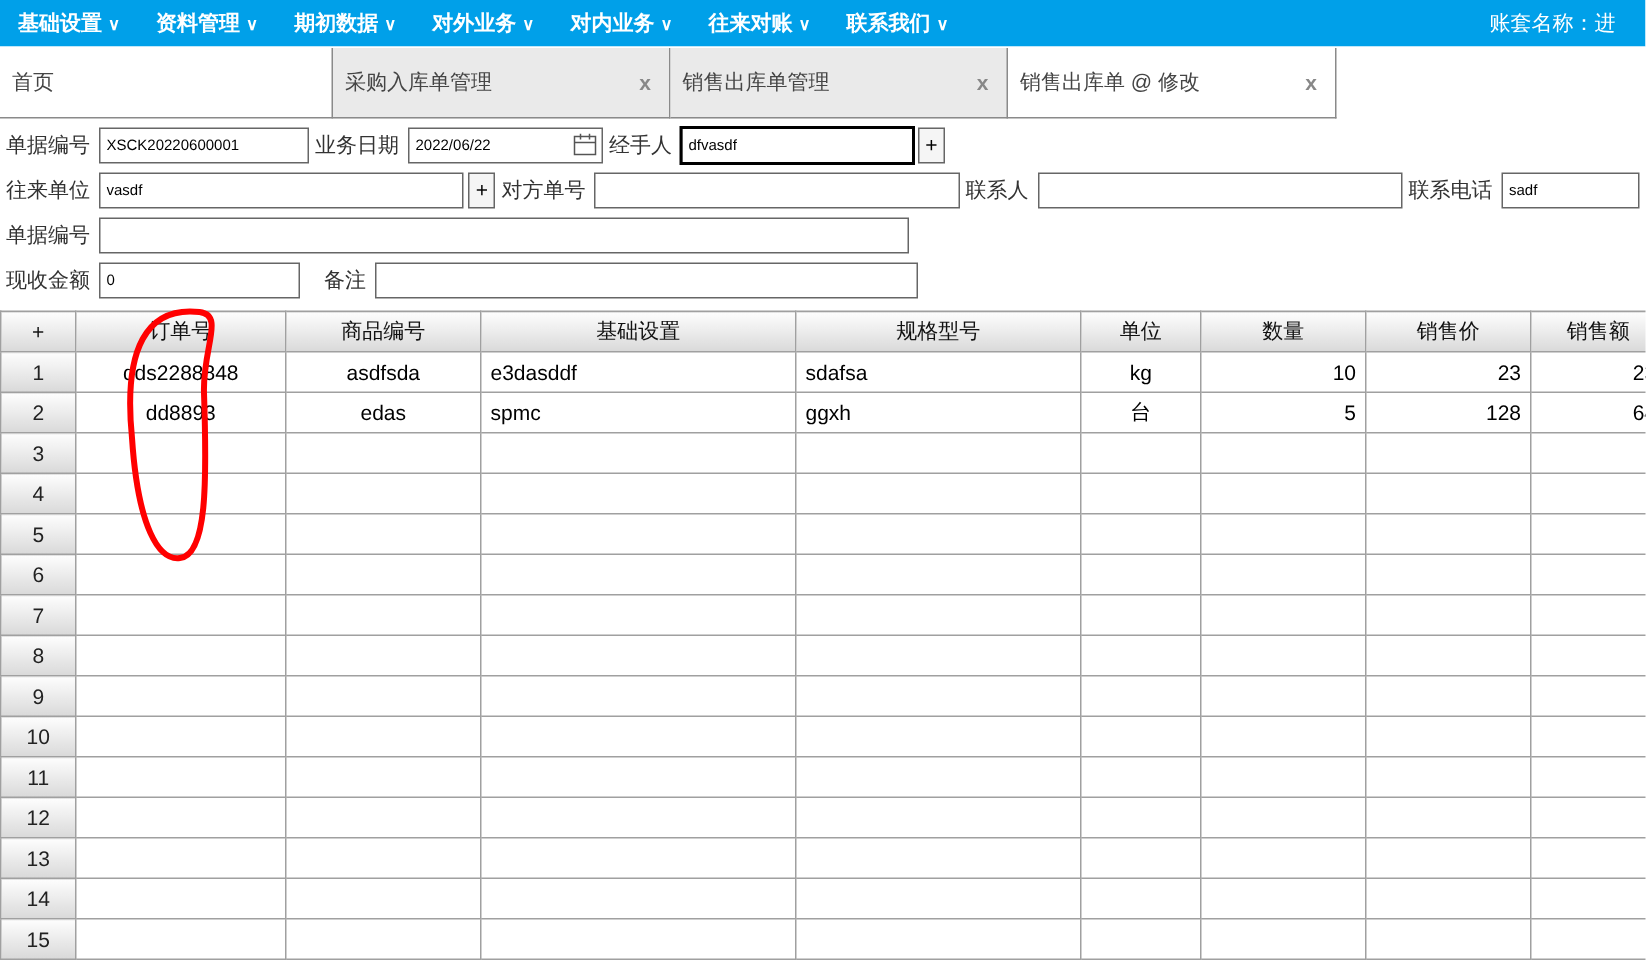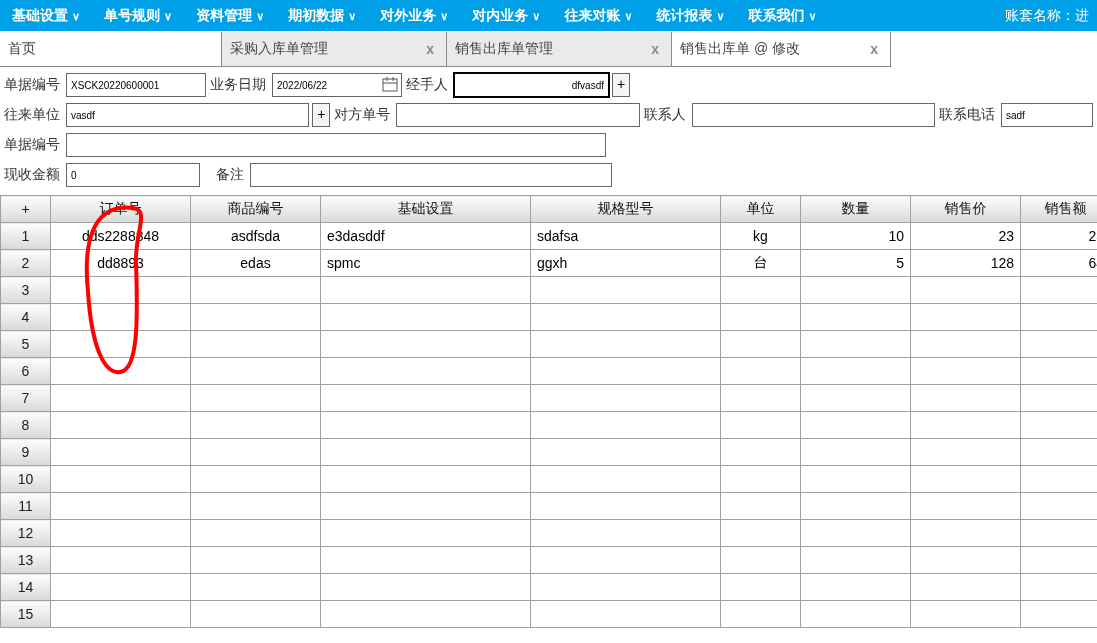--- a/index.html
+++ b/index.html
@@ -1,22 +1,22 @@
 <!DOCTYPE html>
 <html><head>
 <meta charset="utf-8">
 <style>
   html,body{margin:0;padding:0;font-family:"Microsoft YaHei",Arial,sans-serif;font-size:14px;color:#000;background:#fff;}
   *{box-sizing:border-box;}
   .menubar{background:#00a0e9;height:31px;display:flex;align-items:center;color:#fff;font-weight:bold;white-space:nowrap;overflow:hidden;}
   .menubar .mitem{padding:0 12px;line-height:18px;cursor:pointer;}
   .menubar .mitem .chev{font-size:11px;margin-left:4px;}
   .menubar .spacer{flex:1;}
-  .menubar .acct{padding-right:8px;font-weight:normal;}
-  .tabs{height:36px;display:flex;border-top:1px solid #fff;}
+  .menubar .acct{padding-right:20px;font-weight:normal;}
+  .tabs{height:48px;display:flex;border-top:1px solid #fff;}
   .tab{border:1px solid #8a8a8a;border-top:none;border-left:none;display:flex;align-items:center;padding:0 8px;background:#eaeaea;position:relative;}
   .tab.first{border-left:none;width:222px;background:#fff;}
   .tab{width:225px;}
   .tab .tlabel{flex:1;color:#454545;}
   .tab .tclose{color:#888;font-weight:bold;padding:0 4px;cursor:pointer;}
   .tab.active{background:#fff;}
   .formrow{display:flex;align-items:center;padding:6px 4px 0 4px;gap:4px;flex-wrap:nowrap;}
   .formrow .lbl{color:#333;white-space:nowrap;padding-right:2px;}
   .tin{border:1px solid #666;height:24px;padding:1px 4px;font-size:10px;font-family:inherit;background:#fff;}
   .tin.focus{outline:2px solid #000;outline-offset:-1px;}
@@ -31,27 +31,25 @@
   .grid .al-r{text-align:right;}
   .grid .cornerbtn{text-align:center;cursor:pointer;}
   
   .annot{position:absolute;pointer-events:none;}
 </style>
 </head>
 <body>
 
 <div class="menubar">
   <div class="mitem"><span>基础设置</span><span class="chev">∨</span></div>
-  <div class="mitem"><span>单号规则</span><span class="chev">∨</span></div>
   <div class="mitem"><span>资料管理</span><span class="chev">∨</span></div>
   <div class="mitem"><span>期初数据</span><span class="chev">∨</span></div>
   <div class="mitem"><span>对外业务</span><span class="chev">∨</span></div>
   <div class="mitem"><span>对内业务</span><span class="chev">∨</span></div>
   <div class="mitem"><span>往来对账</span><span class="chev">∨</span></div>
-  <div class="mitem"><span>统计报表</span><span class="chev">∨</span></div>
   <div class="mitem"><span>联系我们</span><span class="chev">∨</span></div>
   <div class="spacer"></div>
   <div class="acct">账套名称：进</div>
 </div>
 
 <div class="tabs">
   <div class="tab first">
     <span class="tlabel">首页</span>
   </div>
   <div class="tab">
@@ -75,21 +73,21 @@
   <span class="dateicon">
     <input class="tin" style="width: 130px;" value="2022/06/22">
     <svg width="16" height="16">
         <rect x="1" y="2" width="14" height="12" fill="none" stroke="#555"></rect>
         <line x1="1" y1="6" x2="15" y2="6" stroke="#555"></line>
         <line x1="5" y1="0" x2="5" y2="4" stroke="#555"></line>
         <line x1="11" y1="0" x2="11" y2="4" stroke="#555"></line>
       </svg>
   </span>
   <span class="lbl">经手人</span>
-  <input class="tin focus" style="width: 155px; text-align: right;" value="dfvasdf">
+  <input class="tin focus" style="width: 155px;" value="dfvasdf">
   <span class="pbtn">+</span>
 </div>
 
 <div class="formrow">
   <span class="lbl">往来单位</span>
   <input class="tin" style="width: 244px;" value="vasdf">
   <span class="pbtn">+</span>
   <span class="lbl">对方单号</span>
   <input class="tin" style="width: 244px;" value="">
   <span class="lbl">联系人</span>

